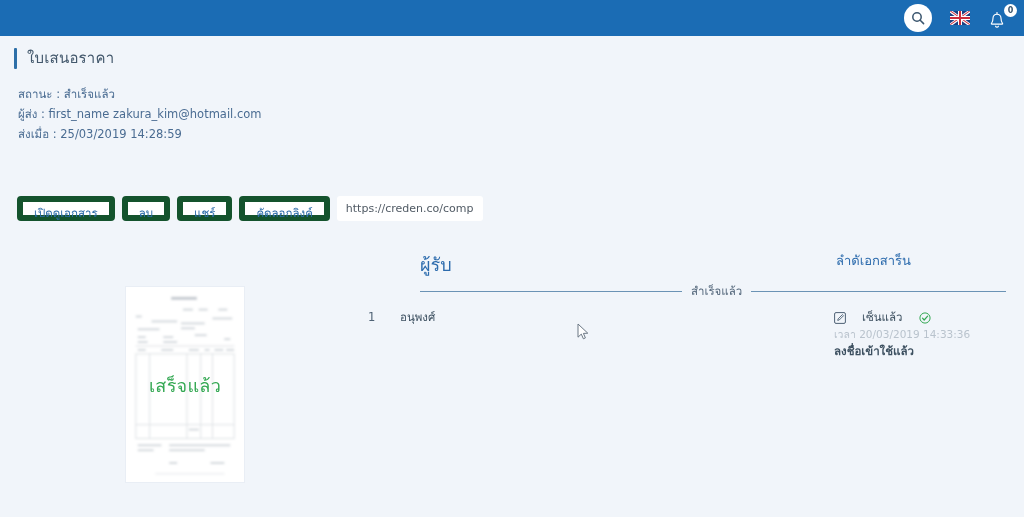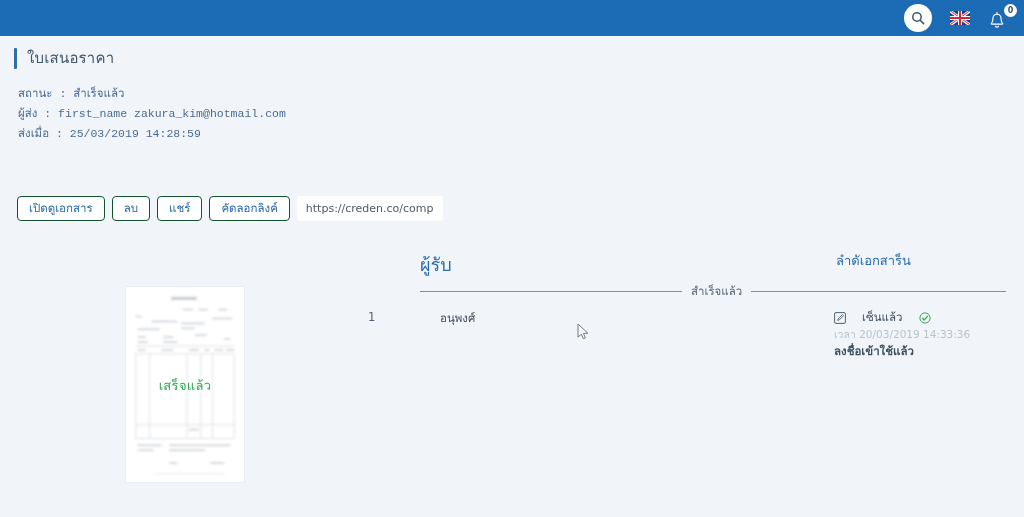--- a/index.html
+++ b/index.html
@@ -123,36 +123,35 @@
     letter-spacing: .2px;
   }
 
   
   .meta {
     position: absolute;
     top: 48px; left: 18px;
     font-size: 11.5px;
     color: #4a6c92;
     line-height: 20px;
-    font-family: Liberation Mono, monospace;
   }
   .meta-line { white-space: nowrap; }
   .meta-label { color: #4a6c92; }
   .meta-value { color: #4a6c92; }
 
   
   .actions {
     position: absolute;
     top: 160px; left: 17px;
     display: flex;
     align-items: stretch;
     gap: 7px;
   }
   .btn {
-    border: 1px solid #14532d;
+    border: 6px solid #14532d;
     background: #ffffff;
     color: #2a6aa8;
     font-family: inherit;
     font-size: 11.5px;
     border-radius: 4px;
     padding: 5px 11px;
     height: 25px;
     cursor: pointer;
     white-space: nowrap;
     line-height: 13px;
@@ -223,35 +222,35 @@
     inset: 0;
     filter: blur(1.1px);
     opacity: .55;
   }
   .thumb-overlay {
     position: absolute;
     top: 50%; left: 0;
     width: 100%;
     transform: translateY(-50%);
     text-align: center;
-    font-size: 13px;
+    font-size: 18px;
     color: #34a853;
     letter-spacing: .3px;
   }
 
   
   .recipient-index {
     position: absolute;
     top: 274px; left: 368px;
     font-size: 11.5px;
     color: #4f6275;
   }
   .recipient-block {
     position: absolute;
-    top: 274px; left: 440px;
+    top: 274px; left: 400px; font-family: Liberation Mono, monospace;
   }
   .recipient-name {
     font-size: 11.5px;
     color: #3d5060;
     line-height: 16px;
   }
   .recipient-email {
     font-size: 11px;
     color: #c2ccd6;
     line-height: 16px;

